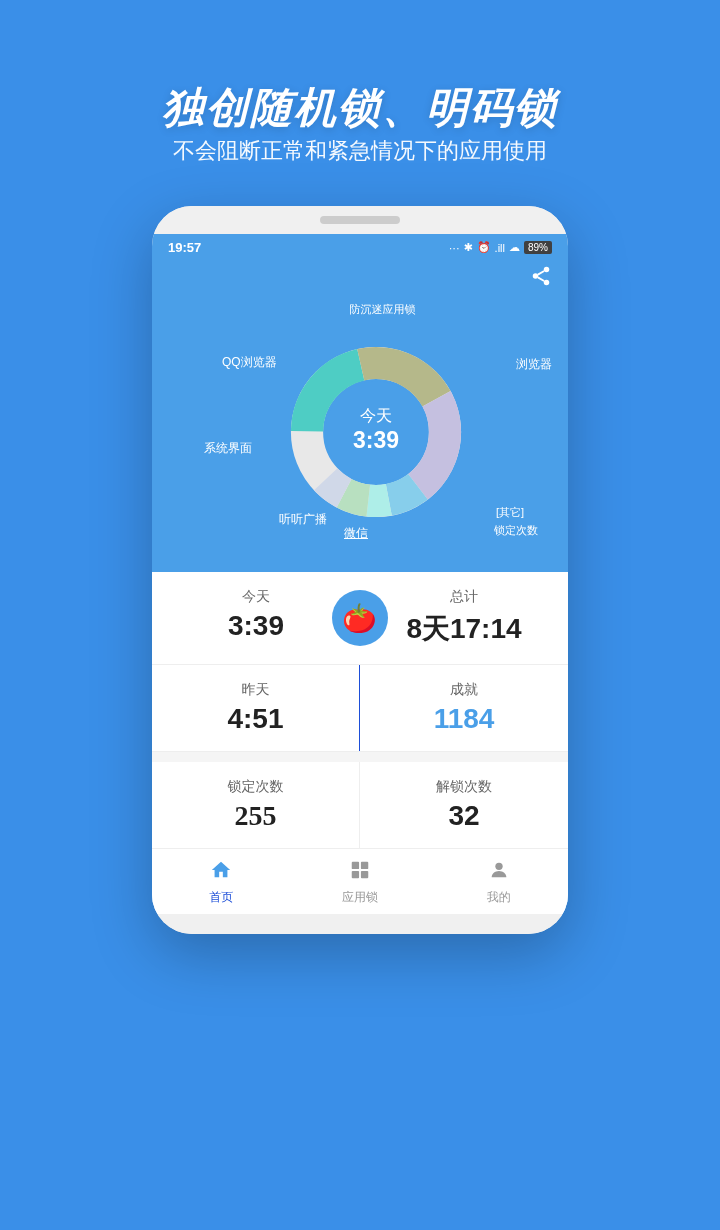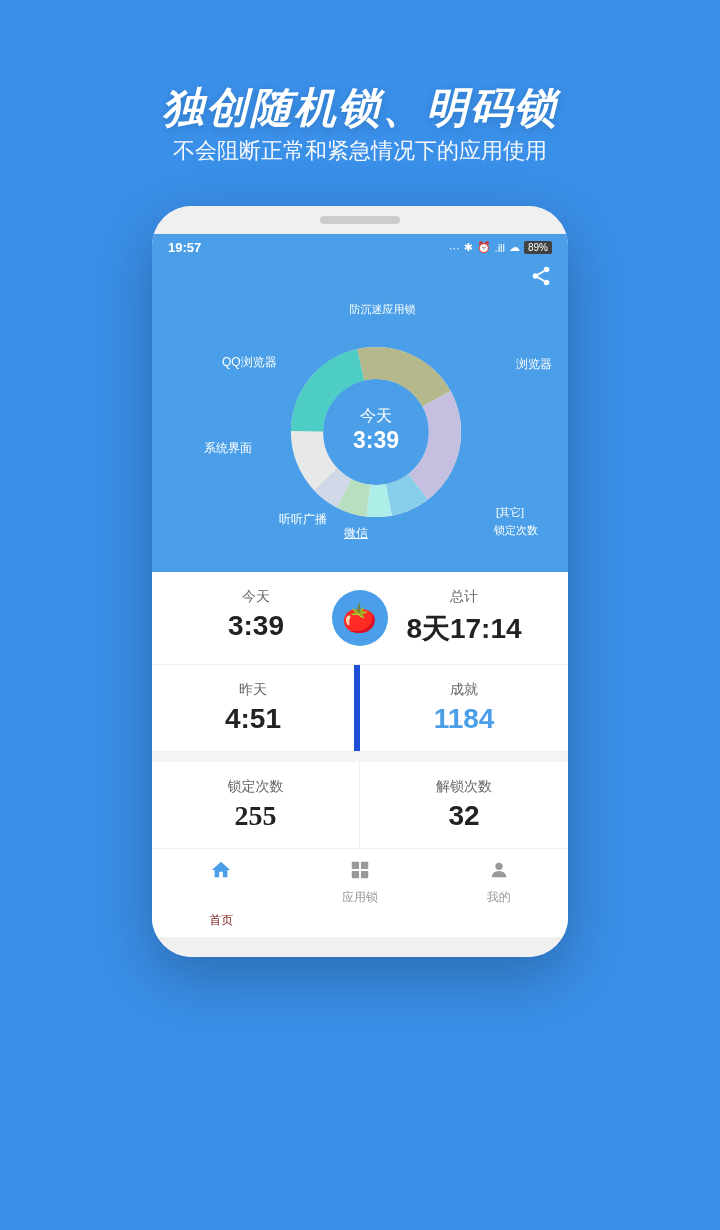--- a/index.html
+++ b/index.html
@@ -157,21 +157,21 @@
       font-weight: bold;
       color: #222;
     }
     .stat-value.accent { color: #4a9fe8; }
     .stats-grid-bottom {
       display: grid;
       grid-template-columns: 1fr 1fr;
       border-bottom: 1px solid #eee;
     }
     .stats-grid-bottom .stat-cell:first-child {
-      border-right: 6px solid #1d4ed8;
+      border-right: 1px solid #1d4ed8;
     }
     .divider-h { height: 10px; background: #f5f5f5; }
 
     .stats-grid-lock {
       display: grid;
       grid-template-columns: 1fr 1fr;
     }
     .stats-grid-lock .stat-cell:first-child {
       border-right: 1px solid #eee;
       font-family: Liberation Serif, serif;
@@ -326,21 +326,21 @@
         </div>
       </div>
 
       <div class="bottom-nav">
         <div class="nav-item active">
           <span class="nav-icon">
             <svg width="22" height="22" viewBox="0 0 24 24" fill="#4a9fe8">
               <path d="M10 20v-6h4v6h5v-8h3L12 3 2 12h3v8z"></path>
             </svg>
           </span>
-          <span class="nav-label" style="color:#7f1d1d;margin-top:23px;">首页</span>
+          <span class="nav-label" style="color:#1d4ed8;">首页</span>
         </div>
         <div class="nav-item inactive">
           <span class="nav-icon">
             <svg width="22" height="22" viewBox="0 0 24 24" fill="#999">
               <rect x="3" y="3" width="8" height="8" rx="1"></rect>
               <rect x="13" y="3" width="8" height="8" rx="1"></rect>
               <rect x="3" y="13" width="8" height="8" rx="1"></rect>
               <rect x="13" y="13" width="8" height="8" rx="1"></rect>
             </svg>
           </span>

